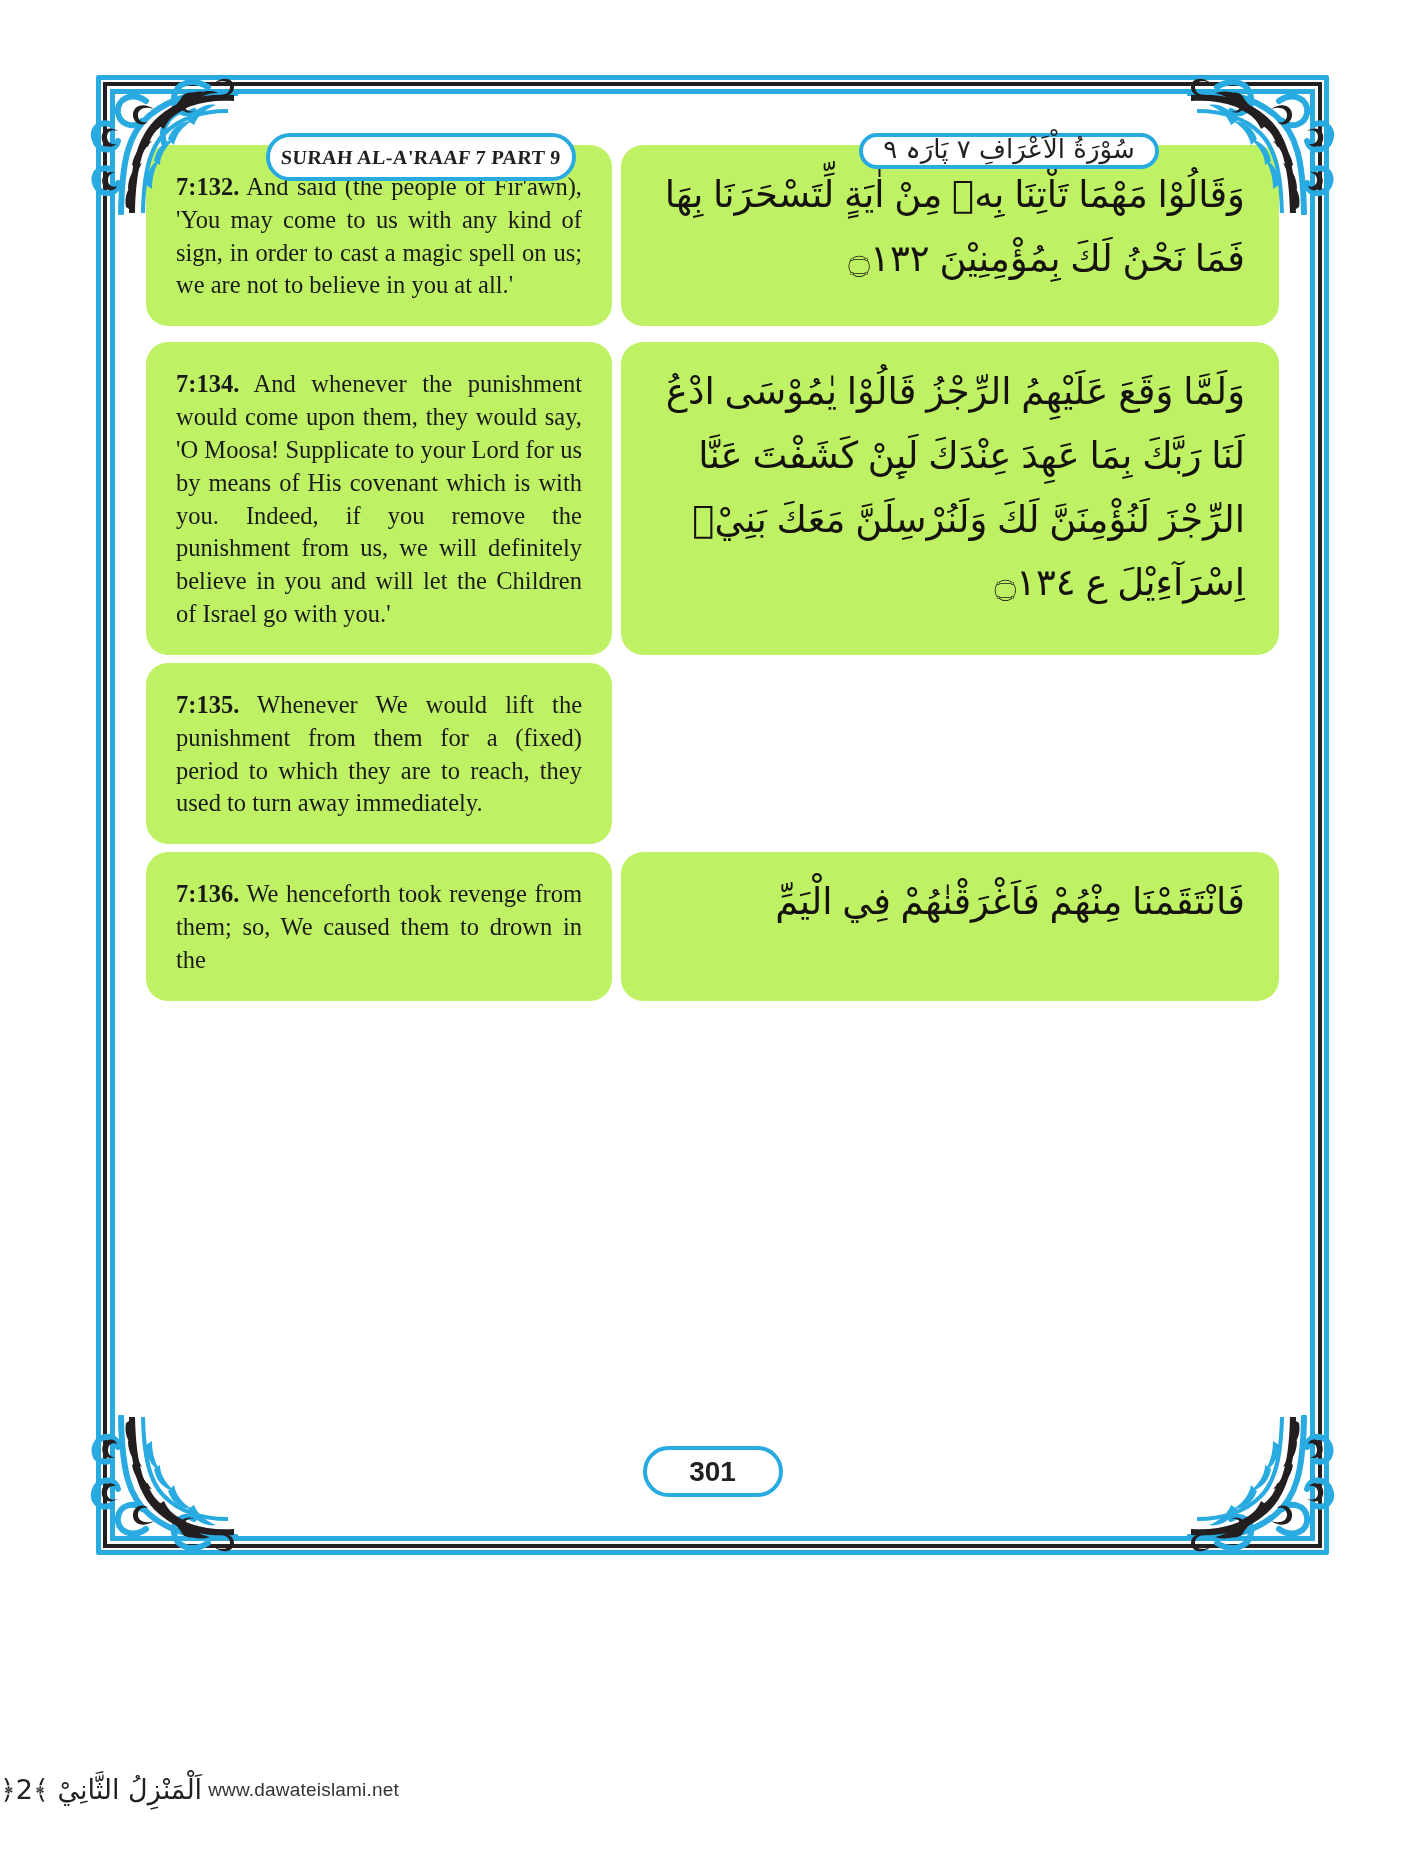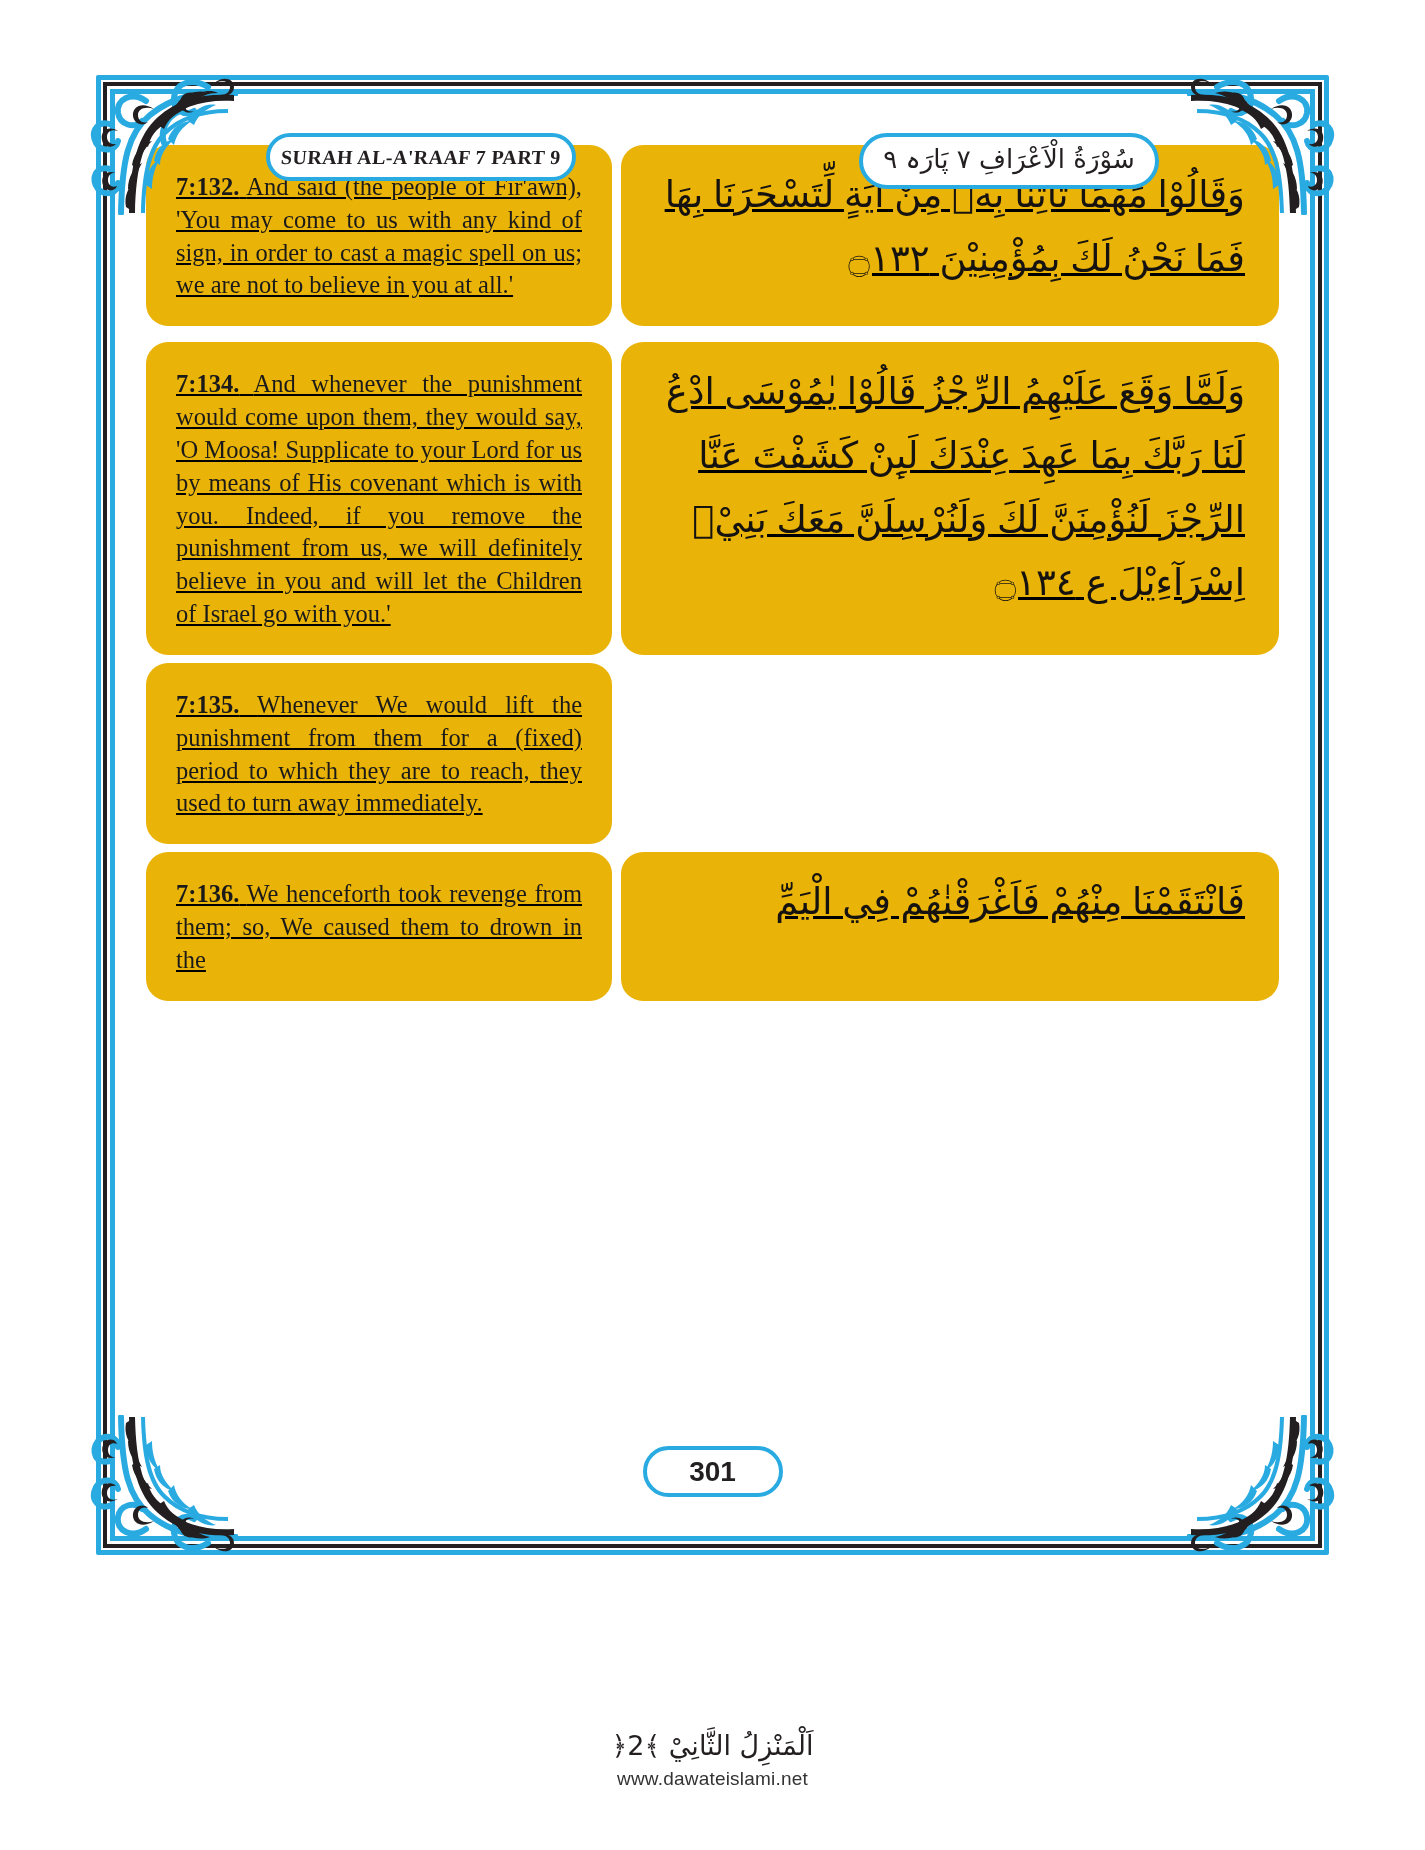--- a/index.html
+++ b/index.html
@@ -81,21 +81,21 @@
     letter-spacing: 0.4px;
     color: #231F20;
     white-space: nowrap;
     font-style: normal;
     transform: skewX(-4deg);
   }
   .ribbon-ar {
     right: 170px;
     top: 58px;
     width: 300px;
-    height: 56px;
+    height: 36px;
   }
   .ribbon-ar .txt {
     font-family: "DejaVu Sans", "Liberation Sans", sans-serif;
     font-size: 26px;
     color: #231F20;
     direction: rtl;
     white-space: nowrap;
     line-height: 1;
     padding-bottom: 4px;
   }
@@ -124,24 +124,23 @@
     flex-direction: column;
     gap: 8px;
     z-index: 4;
   }
   .verse-row {
     display: flex;
     gap: 9px;
     align-items: stretch;
   }
   .panel {
-    background: #eab308;
+    background: #bef264;
     border-radius: 22px;
     box-sizing: border-box;
-    text-decoration: underline;
   }
   .panel-en {
     width: 466px;
     flex: 0 0 466px;
     padding: 26px 30px 24px 30px;
   }
   .panel-ar {
     flex: 1 1 auto;
     padding: 18px 34px 16px 26px;
     display: flex;
@@ -171,21 +170,21 @@
   }
 
   
   .footer-below {
     position: absolute;
     left: 0;
     right: 0;
     bottom: 0;
     height: 130px;
     display: flex;
-    flex-direction: column;
+    flex-direction: row;
     align-items: center;
     justify-content: flex-start;
     gap: 6px;
     padding-top: 10px;
     box-sizing: border-box;
   }
   .manzil {
     font-family: "DejaVu Sans", "Liberation Sans", sans-serif;
     font-size: 27px;
     color: #231F20;

